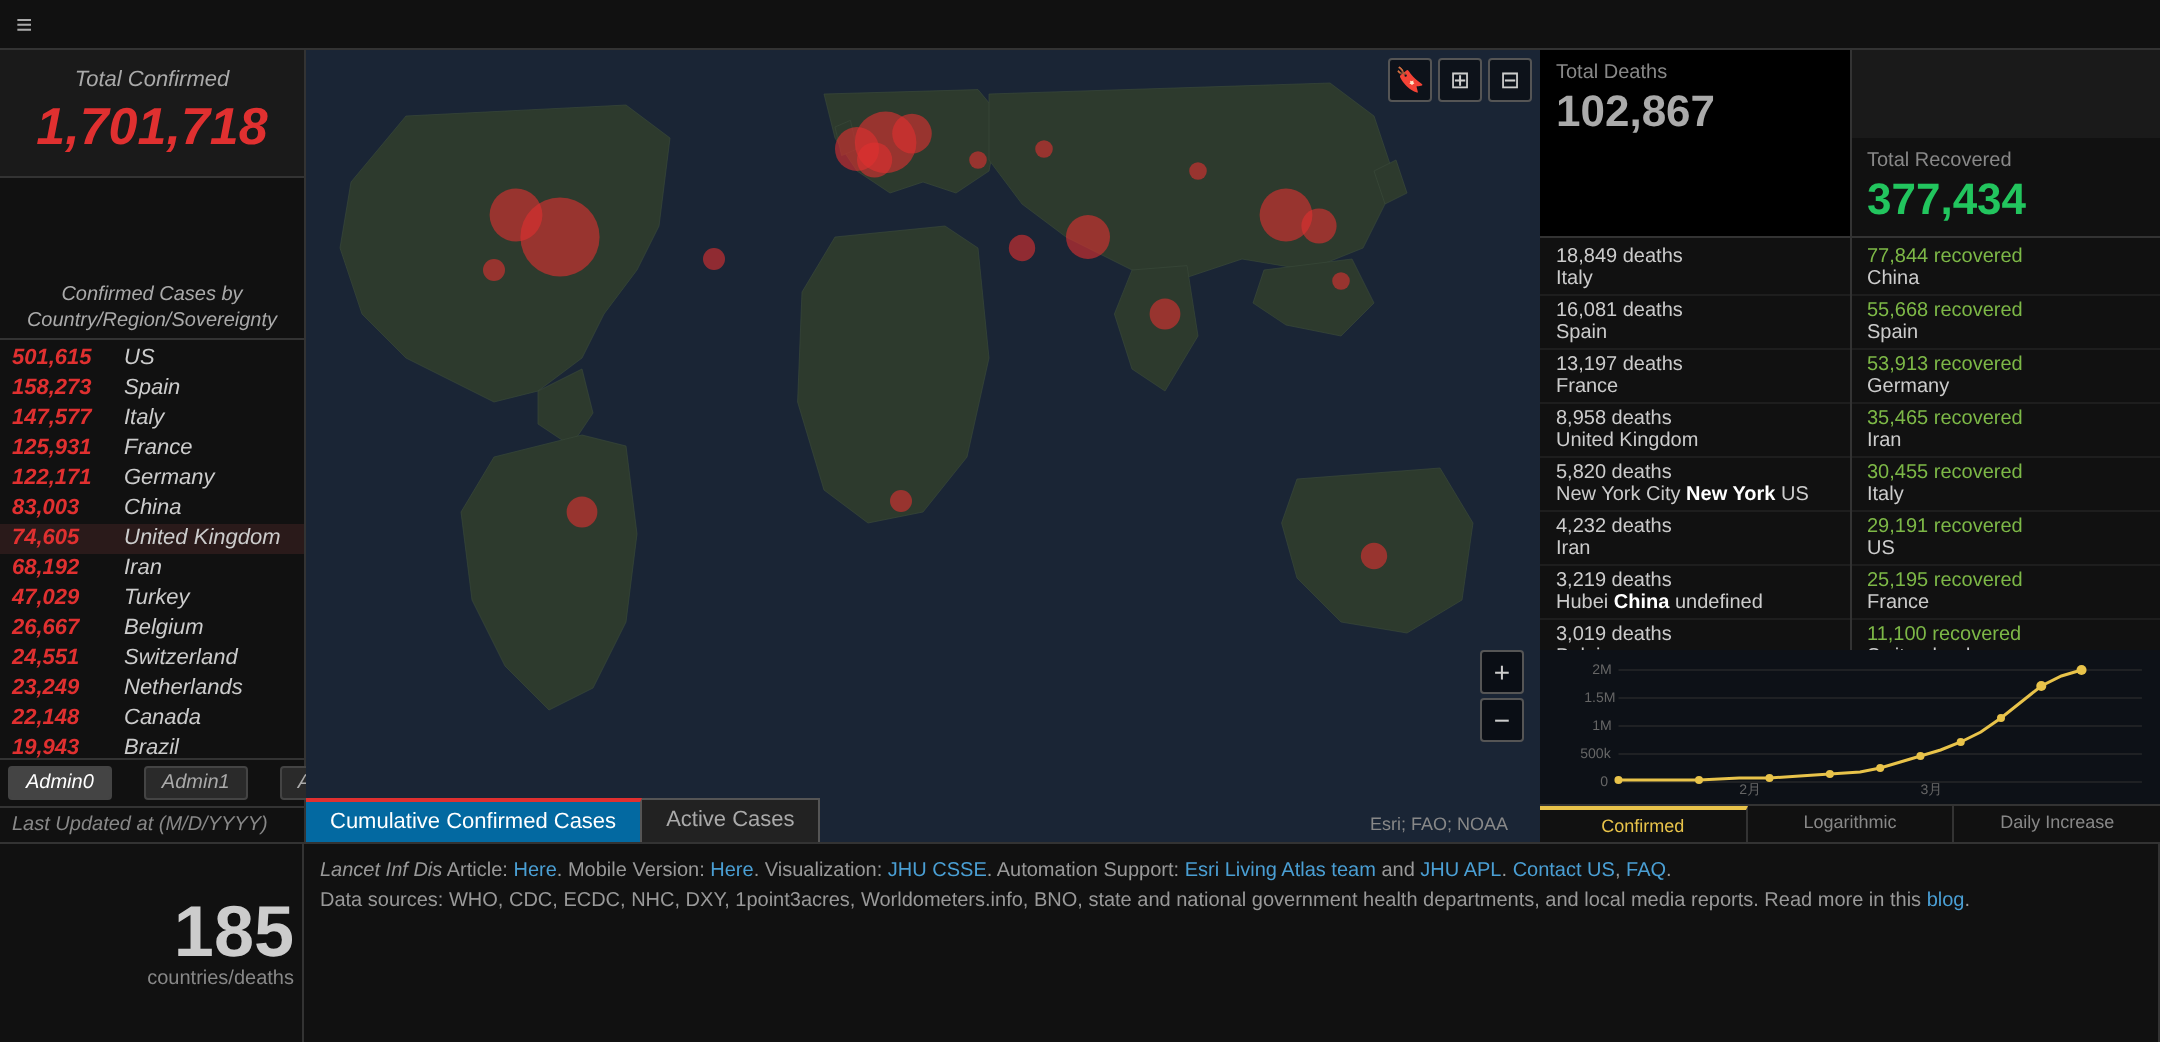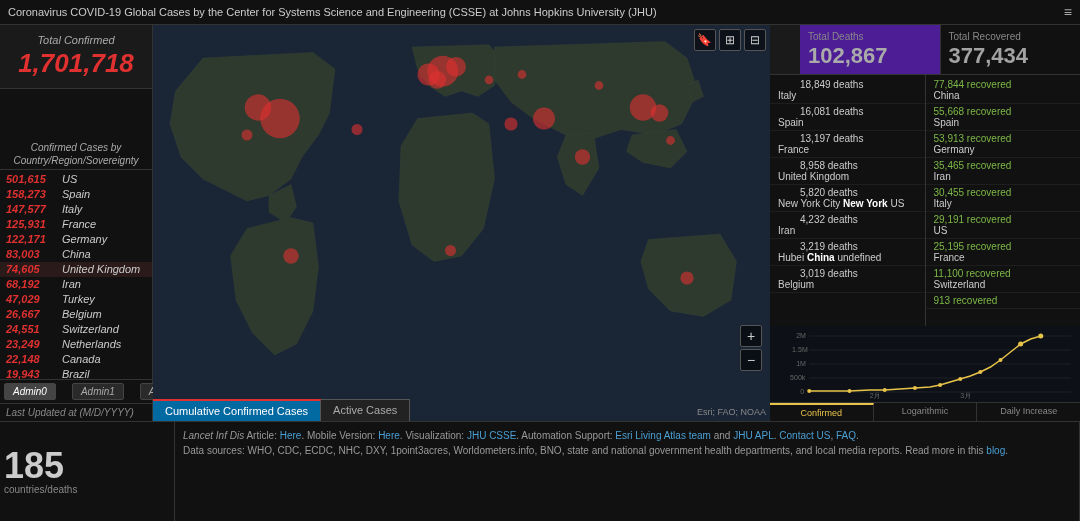--- a/index.html
+++ b/index.html
@@ -172,21 +172,21 @@
       display: flex;
       align-items: center;
       justify-content: center;
       cursor: pointer;
       border-radius: 2px;
     }
 
     #map-credit {
       position: absolute;
       bottom: 4px;
-      right: 4px;
+      right: 16px;
       color: #888;
       font-size: 9px;
     }
 
     #map-tabs {
       position: absolute;
       bottom: 0;
       left: 0;
       display: flex;
     }
@@ -213,44 +213,44 @@
       flex-shrink: 0;
     }
 
     #stats-panels {
       display: flex;
       border-bottom: 1px solid #333;
     }
 
     #deaths-panel {
       flex: 1;
-      background: #4c1d95;
+      background: #000000;
       padding: 6px 8px;
       border-right: 1px solid #333;
-      margin-left: 30px;
     }
     #recovered-panel {
       flex: 1;
       background: #111;
       padding: 6px 8px;
+      margin-top: 44px;
     }
 
     .stats-label {
       color: #888;
       font-size: 10px;
       margin-bottom: 2px;
     }
     .deaths-value {
       color: #aaa;
       font-size: 22px;
       font-weight: bold;
       line-height: 1.1;
     }
     .recovered-value {
-      color: #a3a3a3;
+      color: #22c55e;
       font-size: 22px;
       font-weight: bold;
       line-height: 1.1;
     }
 
     #deaths-list {
       flex: 1;
       overflow-y: auto;
       background: #111;
       border-right: 1px solid #333;
@@ -267,39 +267,39 @@
       display: flex;
       flex: 1;
       overflow: hidden;
     }
 
     .stat-item {
       padding: 2px 8px;
       font-size: 10px;
       border-bottom: 1px solid #1e1e1e;
     }
-    .stat-count-death { color: #ccc; margin-left: 22px; }
+    .stat-count-death { color: #ccc; }
     .stat-count-recovered { color: #7db847; font-size: 10px; }
     .stat-country { color: #ccc; font-size: 10px; }
 
     
     #bottom-row {
       display: flex;
       height: 100px;
       border-top: 1px solid #333;
       flex-shrink: 0;
       background: #111;
     }
 
     #bottom-left {
-      width: 175px;
+      width: 152px;
       display: flex;
       flex-direction: column;
       justify-content: center;
-      align-items: flex-start;
+      align-items: flex-end;
       border-right: 1px solid #333;
       padding: 4px;
     }
     #countries-count {
       color: #ccc;
       font-size: 36px;
       font-weight: bold;
       line-height: 1;
     }
     #countries-label {
@@ -361,21 +361,20 @@
     
     .map-bubble {
       fill: #e03030;
       opacity: 0.6;
     }
   </style>
 </head>
 <body>
 
 <div id="header">
-  <span id="header-title">Coronavirus COVID-19 Global Cases by the Center for Systems Science and Engineering (CSSE) at Johns Hopkins University (JHU)</span>
   <span id="header-menu">≡</span>
 </div>
 
 <div id="main-content">
 
   <div id="left-panel">
     <div id="total-confirmed-box">
       <div id="total-confirmed-label">Total Confirmed</div>
       <div id="total-confirmed-value">1,701,718</div>
     </div>

